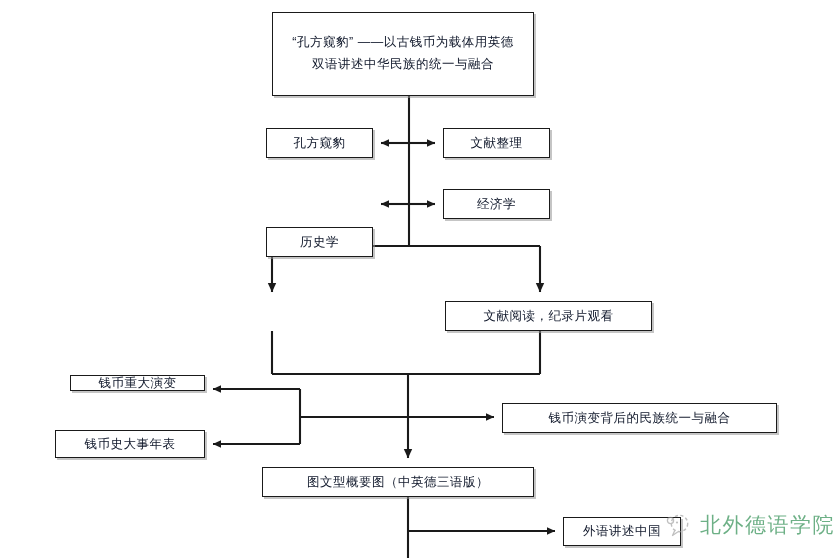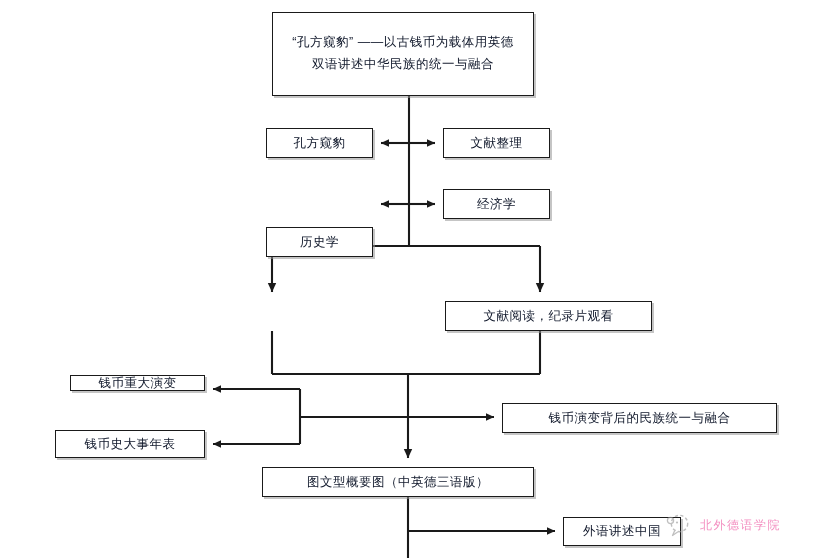--- a/index.html
+++ b/index.html
@@ -58,22 +58,22 @@
 
   
   .watermark{
     position:absolute;
     left:663px;top:510px;
     display:flex;align-items:center;gap:7px;
     z-index:6;
     opacity:.62;
   }
   .watermark .wm-text{
-    font-size:12px;
-    color:#ec4899;
+    font-size:21px;
+    color:#15803d;
     letter-spacing:1.5px;
     white-space:nowrap;
   }
   .wm-logo{width:30px;height:30px;display:block;}
 </style>
 </head>
 <body>
 
 <div id="canvas">
 

